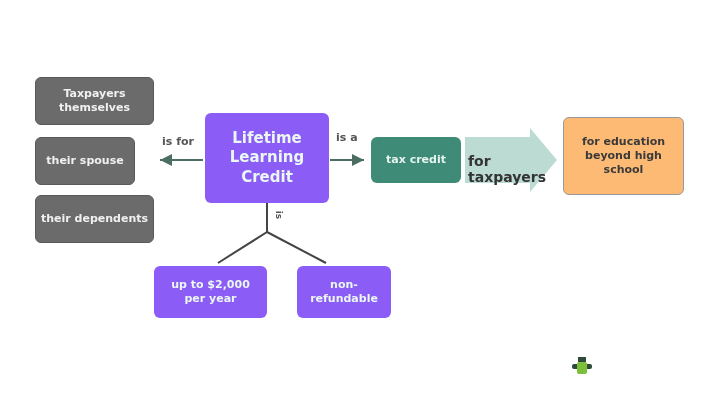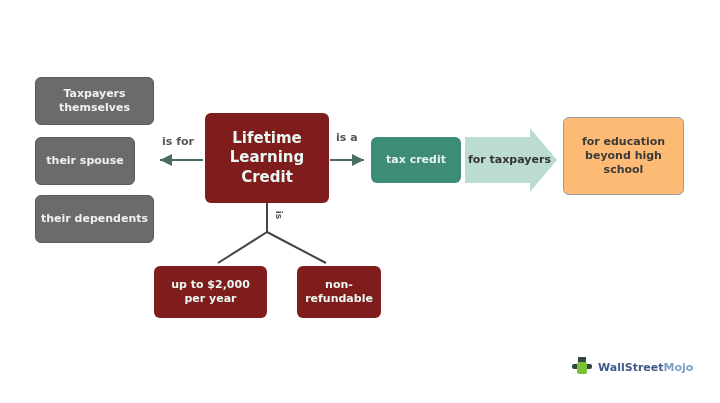--- a/index.html
+++ b/index.html
@@ -1,26 +1,26 @@
 <!DOCTYPE html>
 <html><head>
   <meta charset="utf-8">
   <style>
     html, body { margin:0; padding:0; }
     body { width:720px; height:403px; background:#ffffff; position:relative; overflow:hidden;
            font-family:"DejaVu Sans", sans-serif; }
     .box { position:absolute; display:flex; align-items:center; justify-content:center; text-align:center;
            border-radius:6px; font-weight:bold; box-sizing:border-box; line-height:1.3; }
     .gray { background:#6b6b6b; color:#f0f0f0; font-size:11px; border:1px solid #5a5a5a; }
-    .teal { background:#7f1d1d; color:#eaf7f2; }
+    .teal { background:#8b5cf6; color:#eaf7f2; }
     .dteal { background:#3e8b78; color:#e6f3ef; font-size:11px; }
     .lgray { background:#fdba74; color:#3a3a3a; font-size:11px; border:1px solid #999; }
     .lbl { position:absolute; font-size:11px; color:#555; font-weight:bold; }
     svg.lines { position:absolute; left:0; top:0; }
-    .arrow-text { position:absolute; left:468px; top:153px; width:90px; font-size:11px; font-weight:bold; color:#333; }
+    .arrow-text { position:absolute; left:468px; top:153px; width:90px; font-size:14px; font-weight:bold; color:#333; }
     .logo { position:absolute; left:570px; top:356px; display:flex; align-items:center; gap:4px; }
     .logo-text { font-size:11px; font-weight:bold; color:#3f5a8a; }
     .logo-text .mojo { color:#7aa0c8; }
   </style>
 </head>
 <body>
 
 <svg class="lines" width="720" height="403">
   <defs>
     <marker id="ah" markerWidth="8" markerHeight="8" refX="6" refY="3" orient="auto">
@@ -47,22 +47,21 @@
 
 <div class="box dteal" style="left:371px;top:137px;width:90px;height:46px;border-radius:6px;">tax credit</div>
 
 <div class="arrow-text">for taxpayers</div>
 
 <div class="box lgray" style="left:563px;top:117px;width:121px;height:78px;padding:0 12px;">for education beyond high school</div>
 
 <div class="lbl" style="left:275px;top:210px;font-size:9px;transform:rotate(90deg);">is</div>
 
 <div class="box teal" style="left:154px;top:266px;width:113px;height:52px;font-size:11px;padding:4px 14px;">up to $2,000 per year</div>
-<div class="box teal" style="left:297px;top:266px;width:84px;height:52px;font-size:11px;padding:0 16px;">non-refundable</div>
+<div class="box teal" style="left:297px;top:266px;width:94px;height:52px;font-size:11px;padding:0 16px;">non-refundable</div>
 
 <div class="logo">
   <svg width="24" height="22">
     <rect x="8" y="1" width="8" height="5" fill="#2d4a3a"></rect>
     <rect x="2" y="8" width="20" height="5" rx="2" fill="#2d4a3a"></rect>
     <rect x="7" y="6" width="10" height="12" rx="2" fill="#7bbf3a"></rect>
   </svg>
-  <span class="logo-text"><span>WallStreet</span><span class="mojo">Mojo</span></span>
 </div>
 
 </body></html>

